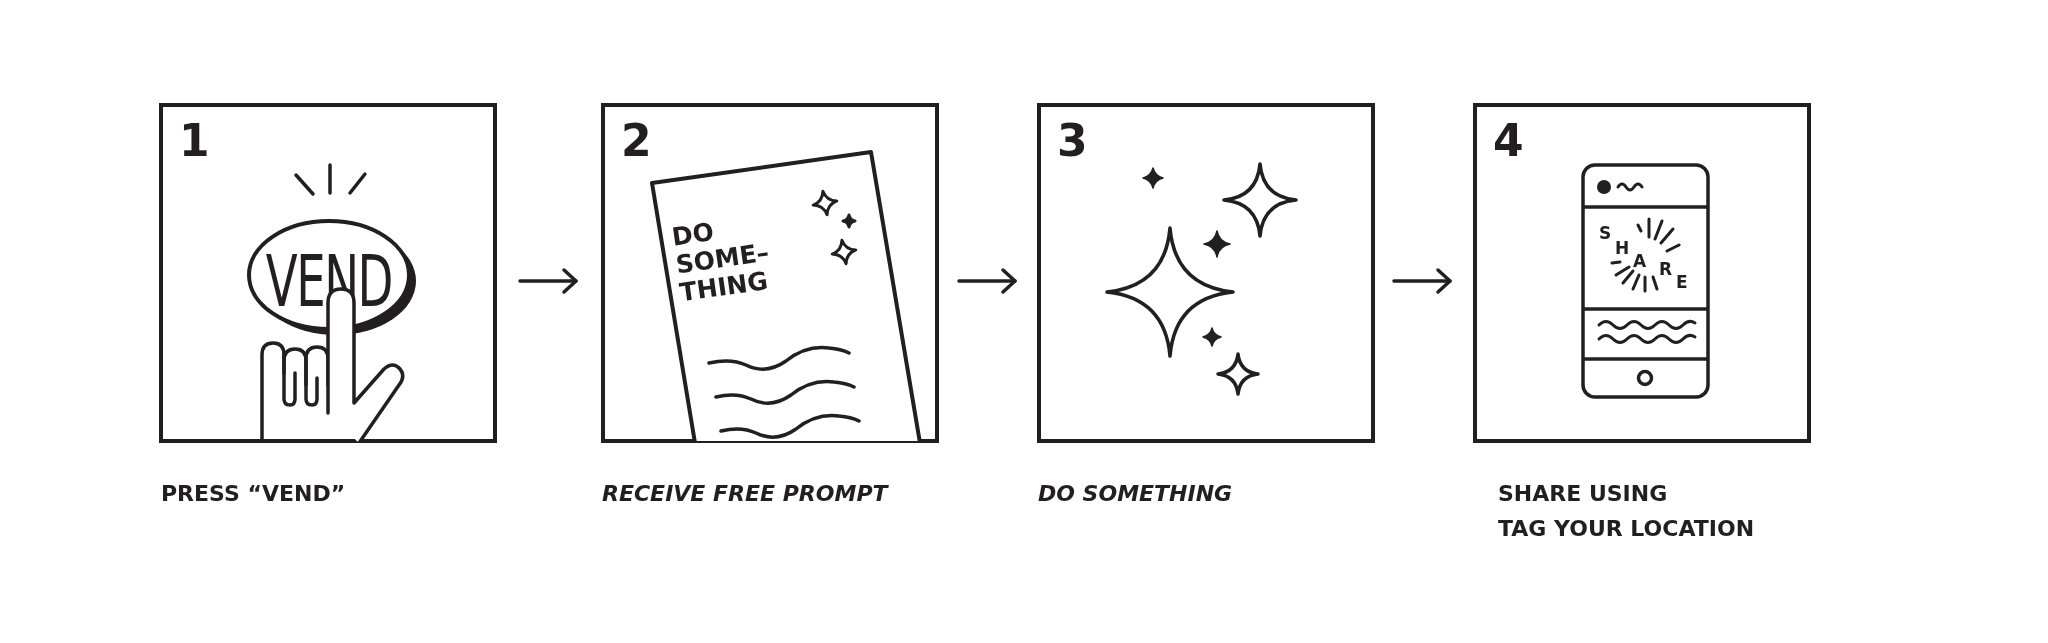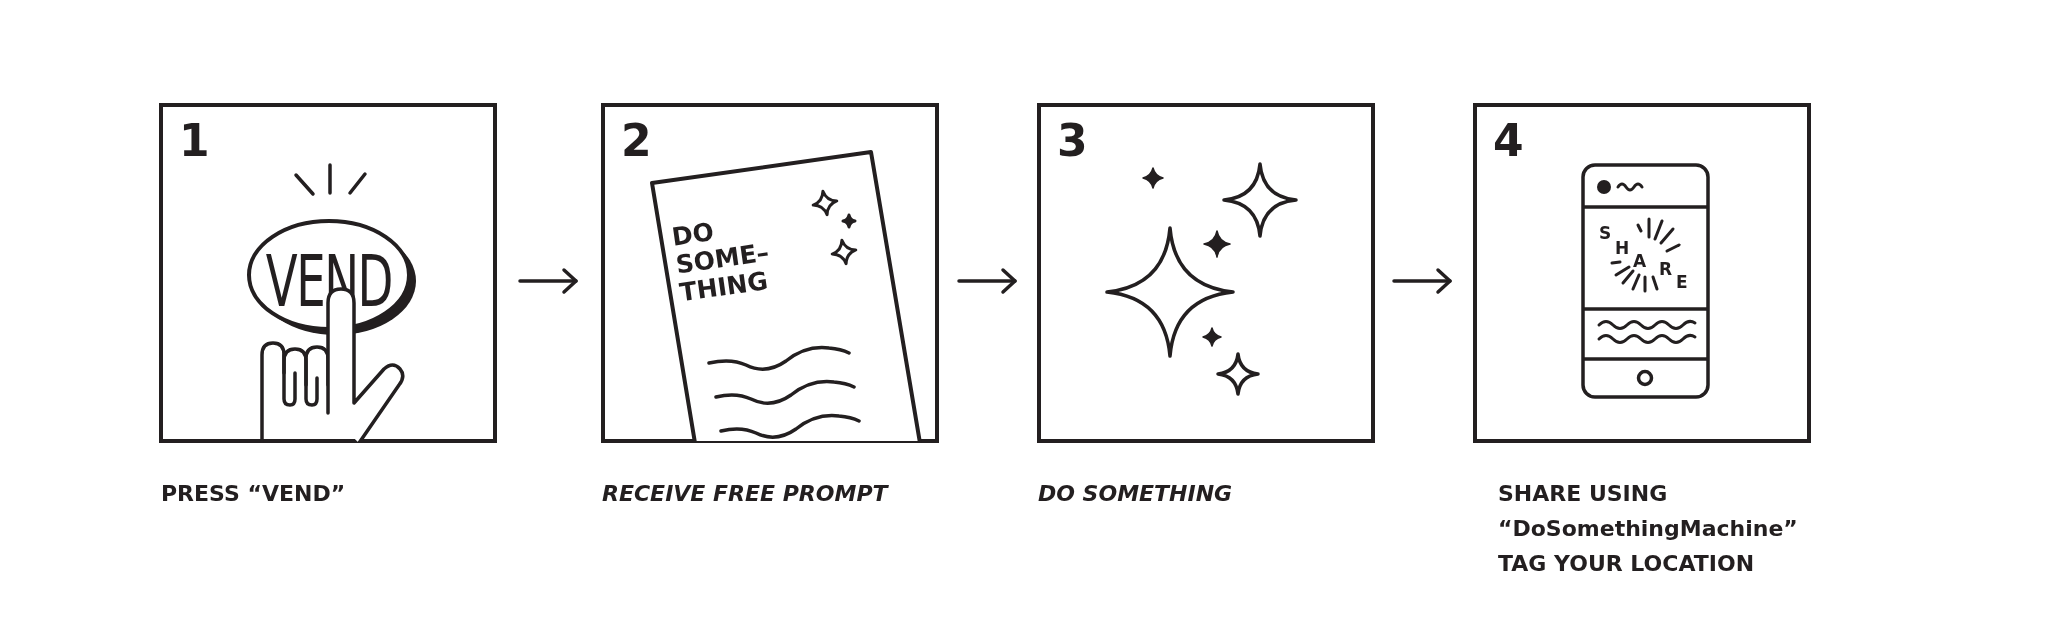--- a/index.html
+++ b/index.html
@@ -144,15 +144,14 @@
   <div>PRESS “VEND”</div>
 </div>
 <div class="step-label" style="left:602px;font-style:italic;">
   <div>RECEIVE FREE PROMPT</div>
 </div>
 <div class="step-label" style="left:1038px;font-style:italic;">
   <div>DO SOMETHING</div>
 </div>
 <div class="step-label" style="left:1478px;margin-left:20px;">
   <div>SHARE USING</div>
-  <div>“DoSomethingMachine”</div>
   <div>TAG YOUR LOCATION</div>
 </div>
 
 </body></html>

